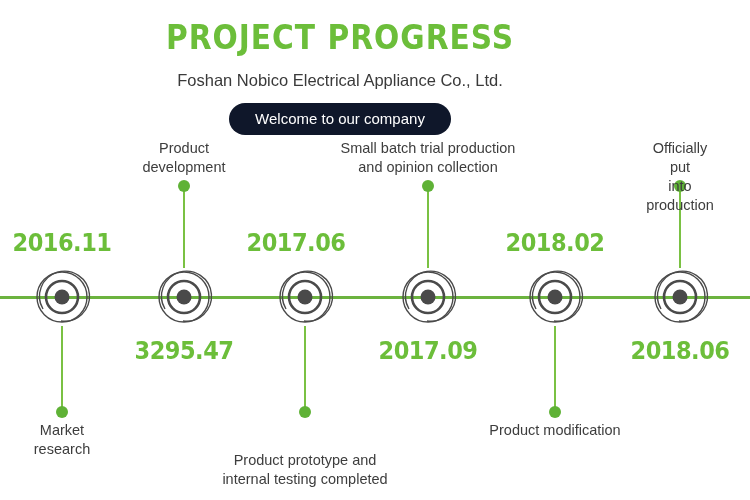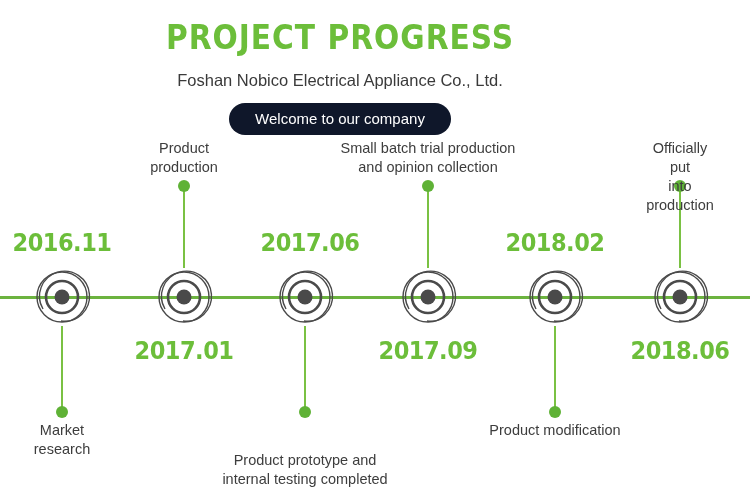--- a/index.html
+++ b/index.html
@@ -150,34 +150,34 @@
       <div class="leader" style="left: 183px; top: 186px; height: 82px;"></div>
       <div class="leader-dot" style="left: 184px; top: 180px;"></div>
       <div class="marker" style="left: 184px;">
   <svg width="70" height="70" viewBox="0 0 70 70">
     <path d="M 16 47 A 25 25 0 1 1 34 59" fill="none" stroke="#4a4a4a" stroke-width="1.4"></path>
     <circle cx="35" cy="35" r="25" fill="none" stroke="#4a4a4a" stroke-width="1.4"></circle>
     <circle cx="35" cy="35" r="16" fill="none" stroke="#4a4a4a" stroke-width="2.6"></circle>
     <circle cx="35" cy="35" r="7.5" fill="#4a4a4a"></circle>
   </svg>
       </div>
-      <div class="date-label" style="left: 184px; top: 336px;">2017.01</div>
+      <div class="date-label" style="left: 184px; top: 336px;">3295.47</div>
       <div class="event-label" style="left: 184px; top: 139px;">Product
-production</div>
+development</div>
       <div class="leader" style="left: 304px; top: 326px; height: 86px;"></div>
       <div class="leader-dot" style="left: 305px; top: 406px;"></div>
       <div class="marker" style="left: 305px;">
   <svg width="70" height="70" viewBox="0 0 70 70">
     <path d="M 16 47 A 25 25 0 1 1 34 59" fill="none" stroke="#4a4a4a" stroke-width="1.4"></path>
     <circle cx="35" cy="35" r="25" fill="none" stroke="#4a4a4a" stroke-width="1.4"></circle>
     <circle cx="35" cy="35" r="16" fill="none" stroke="#4a4a4a" stroke-width="2.6"></circle>
     <circle cx="35" cy="35" r="7.5" fill="#4a4a4a"></circle>
   </svg>
       </div>
-      <div class="date-label" style="left: 310px; top: 228px;">2017.06</div>
+      <div class="date-label" style="left: 296px; top: 228px;">2017.06</div>
       <div class="event-label" style="left: 305px; top: 421px; margin-top: 30px;">Product prototype and
 internal testing completed</div>
       <div class="leader" style="left: 427px; top: 186px; height: 82px;"></div>
       <div class="leader-dot" style="left: 428px; top: 180px;"></div>
       <div class="marker" style="left: 428px;">
   <svg width="70" height="70" viewBox="0 0 70 70">
     <path d="M 16 47 A 25 25 0 1 1 34 59" fill="none" stroke="#4a4a4a" stroke-width="1.4"></path>
     <circle cx="35" cy="35" r="25" fill="none" stroke="#4a4a4a" stroke-width="1.4"></circle>
     <circle cx="35" cy="35" r="16" fill="none" stroke="#4a4a4a" stroke-width="2.6"></circle>
     <circle cx="35" cy="35" r="7.5" fill="#4a4a4a"></circle>

